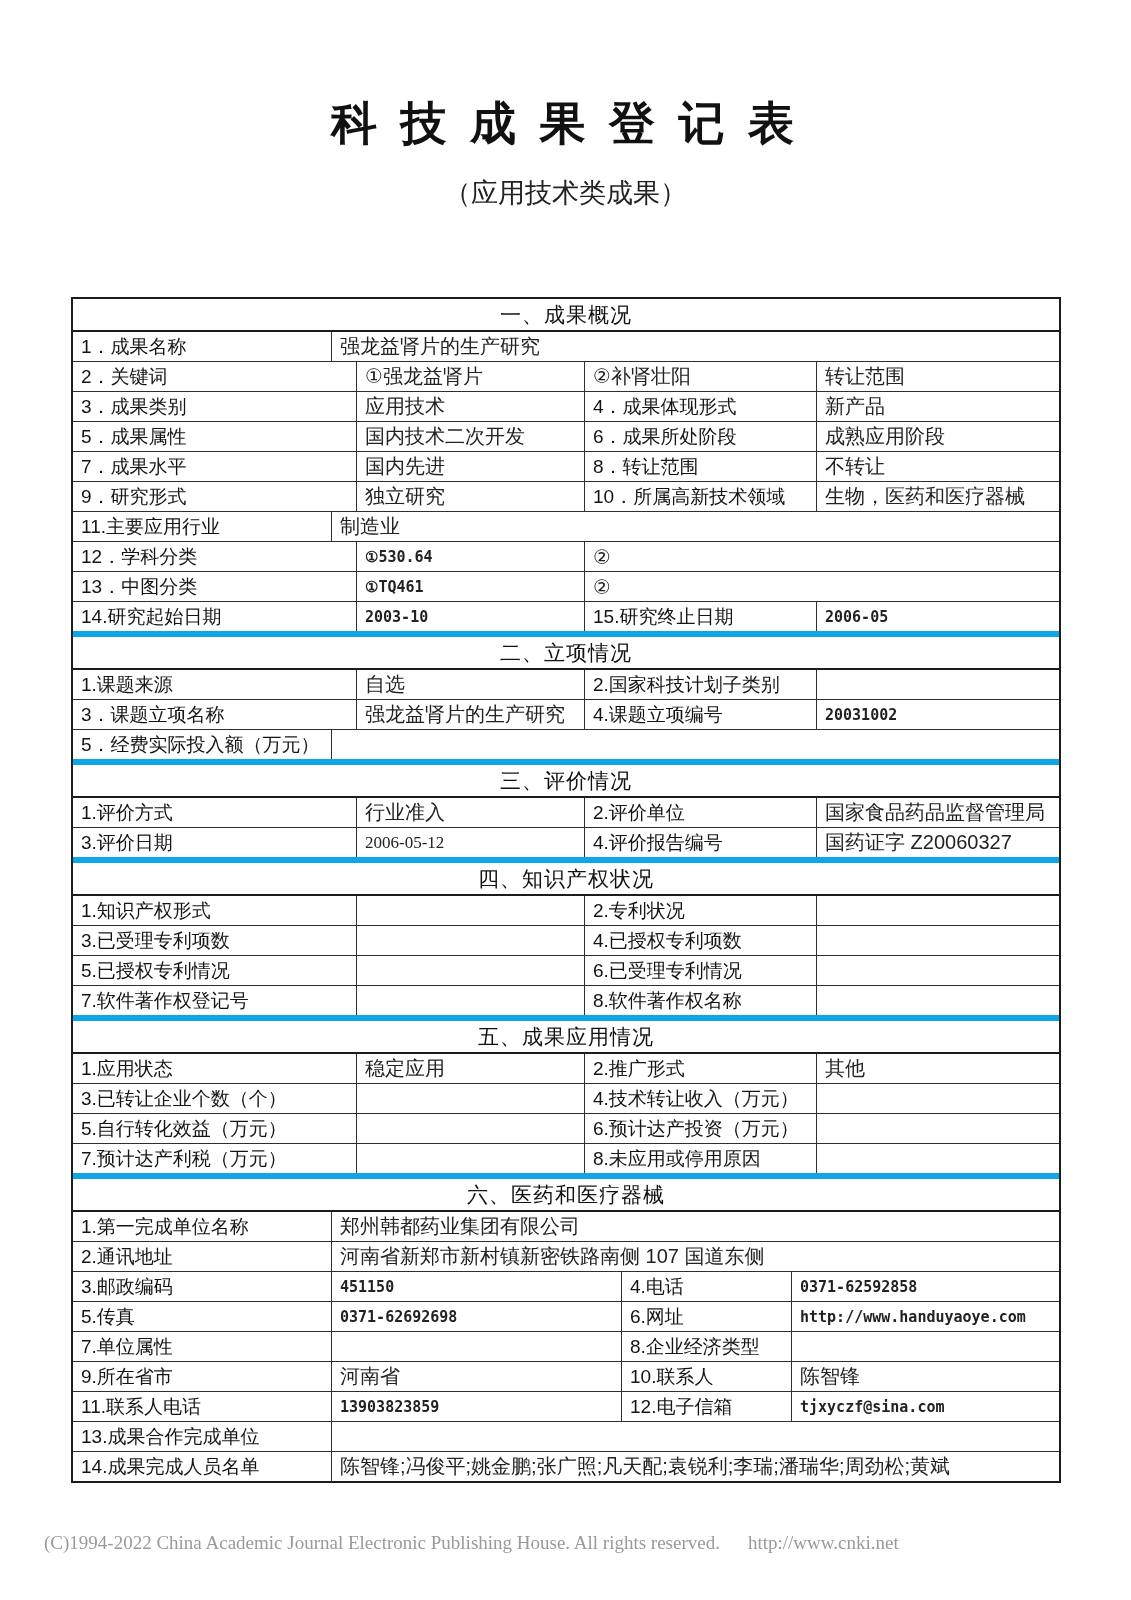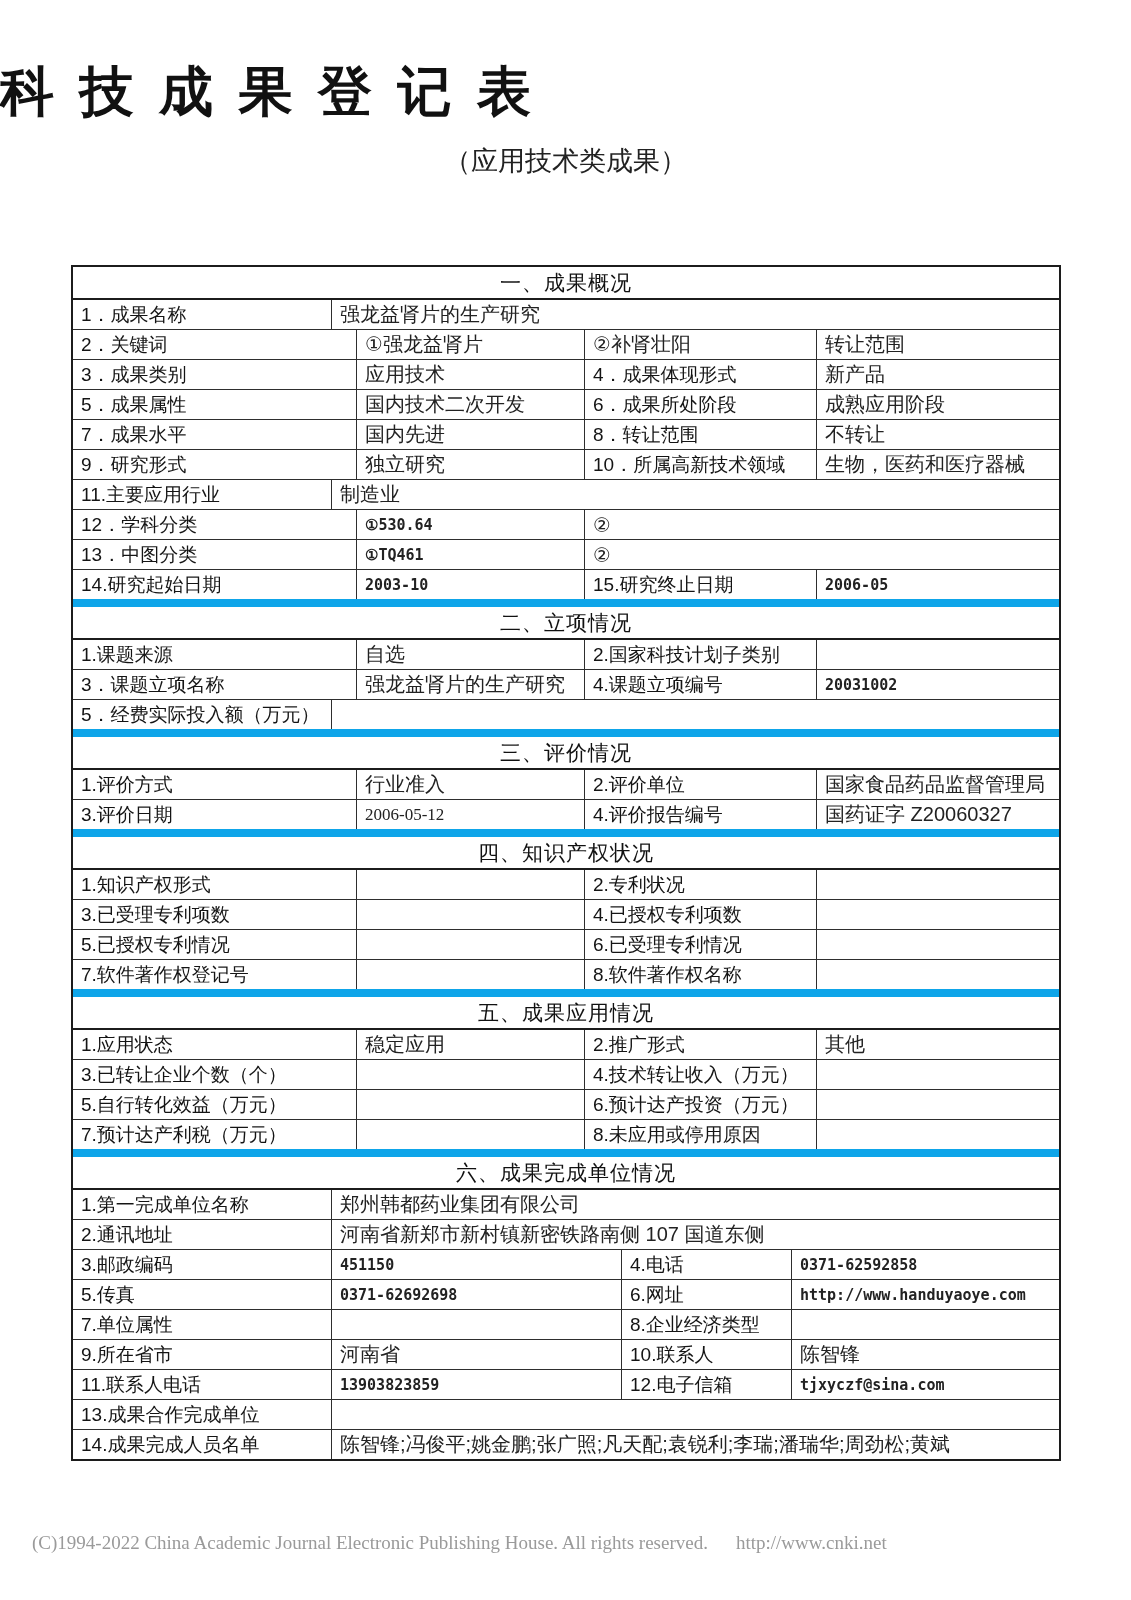--- a/index.html
+++ b/index.html
@@ -6,23 +6,24 @@
   .page {
     position: relative;
     width: 1131px;
     height: 1600px;
     background: #ffffff;
     overflow: hidden;
     font-family: "Liberation Sans", "DejaVu Sans", sans-serif;
     color: #1a1a1a;
   }
   .title {
-    padding-top: 66px;
+    padding-top: 98px;
+    text-align: center;
     font-family: "Liberation Serif", "DejaVu Serif", serif;
-    font-size: 54px;
+    font-size: 46px;
     font-weight: 600;
     letter-spacing: 6px;
     line-height: 52px;
     color: #111;
     white-space: pre;
   }
   .subtitle {
     margin-top: 26px;
     text-align: center;
     font-family: "Liberation Serif", "DejaVu Serif", serif;
@@ -38,21 +39,21 @@
   }
   .row {
     display: flex;
     align-items: stretch;
     height: 29px;
     border-top: 1px solid #2e2e2e;
   }
   .row:first-child { border-top: none; }
   .row.sec {
     height: 31px;
-    border-top: 8px solid #0ea5e9;
+    border-top: 6px solid #0ea5e9;
     align-items: center;
     justify-content: center;
     font-size: 21px;
     letter-spacing: 1px;
     color: #111;
   }
   .row.sec + .row { border-top-width: 2px; border-top-color:#1c1c1c; }
   .row:first-child.sec { border-top: none; }
   .cell {
     box-sizing: border-box;
@@ -69,21 +70,21 @@
   .num { font-family: "DejaVu Sans Mono", "Liberation Mono", monospace; font-weight: 600; font-size: 15px; }
   .sv  { font-family: "Liberation Serif", "DejaVu Serif", serif; font-size: 17px; }
   .w1  { flex: 0 0 258px; }
   .w2  { flex: 0 0 228px; margin-left: 25px; }
   .w3  { flex: 0 0 232px; }
   .w2b { flex: 0 0 290px; }
   .w3b { flex: 0 0 170px; }
   .fx  { flex: 1 1 auto; }
   .footer {
     position: absolute;
-    left: 32px;
+    left: 44px;
     top: 1532px;
     font-family: "Liberation Serif", "DejaVu Serif", serif;
     font-size: 19px;
     color: #9a9a9a;
     white-space: nowrap;
   }
   .footer .url { margin-left: 28px; }
 </style>
 </head>
 <body>
@@ -239,21 +240,21 @@
       <div class="cell val fx"></div>
     </div>
     <div class="row">
       <div class="cell lab w1">7.预计达产利税（万元）</div>
       <div class="cell val w2"></div>
       <div class="cell lab w3">8.未应用或停用原因</div>
       <div class="cell val fx"></div>
     </div>
 
     <div class="row sec">
-        <span>六、成果完成单位情况</span>
+        <span>六、医药和医疗器械</span>
       </div>
     <div class="row">
       <div class="cell lab w1">1.第一完成单位名称</div>
       <div class="cell val fx">郑州韩都药业集团有限公司</div>
     </div>
     <div class="row">
       <div class="cell lab w1">2.通讯地址</div>
       <div class="cell val fx">河南省新郑市新村镇新密铁路南侧 107 国道东侧</div>
     </div>
     <div class="row">

